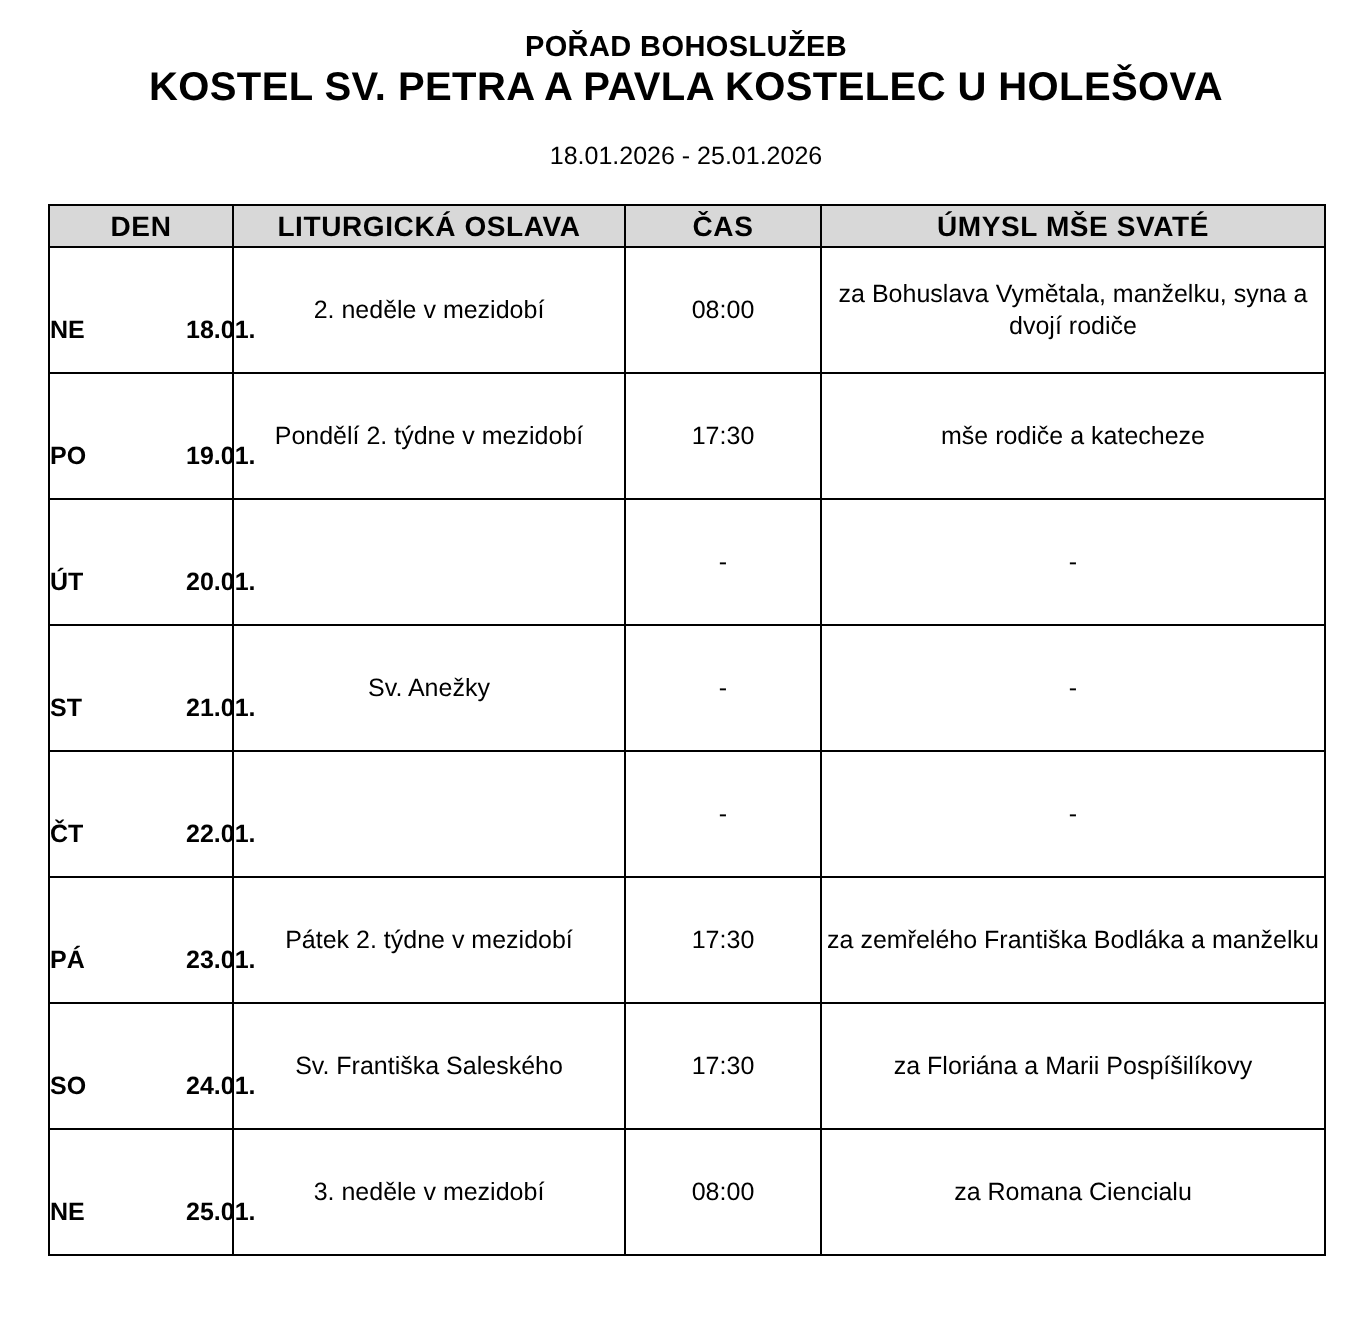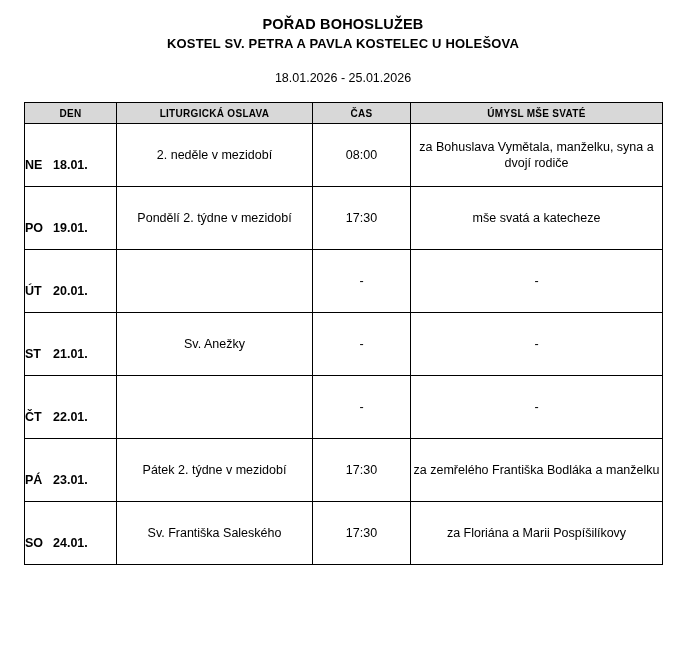--- a/index.html
+++ b/index.html
@@ -24,21 +24,21 @@
     text-align: center;
     padding-top: 14px;
   }
   .header .line1 {
     font-size: 14.5px;
     font-weight: bold;
     letter-spacing: 0.2px;
     line-height: 20px;
   }
   .header .line2 {
-    font-size: 13px;
+    font-size: 20px;
     font-weight: bold;
     letter-spacing: 0.2px;
     line-height: 20px;
   }
   .header .line3 {
     font-size: 12.5px;
     font-weight: normal;
     line-height: 20px;
     margin-top: 14px;
   }
@@ -51,21 +51,21 @@
     width: 638px;
     table-layout: fixed;
   }
   table.schedule th,
   table.schedule td {
     border: 1px solid #000000;
     padding: 0;
   }
   table.schedule thead th {
     background: #d8d8d8;
-    font-size: 10px;
+    font-size: 14px;
     font-weight: bold;
     height: 20px;
     text-align: center;
     letter-spacing: 0.3px;
   }
   col.c-day { width: 92px; }
   col.c-feast { width: 196px; }
   col.c-time { width: 98px; }
   col.c-intent { width: 252px; }
 
@@ -82,20 +82,21 @@
     white-space: nowrap;
   }
   td.day .dow {
     display: inline-block;
     min-width: 24px;
     margin-top: 20px;
   }
   td.day .date {
     display: inline-block;
     padding-left: 4px;
+    margin-left: 40px;
   }
   td.feast, td.time, td.intent {
     text-align: center;
     padding-left: 6px;
     padding-right: 6px;
     line-height: 16px;
   }
   td.feast { font-size: 12.5px; text-align: center; }
   td.time { font-size: 12.5px; text-align: center; }
   td.intent { font-size: 12.5px; margin-top: 13px; }
@@ -131,21 +132,21 @@
         <tr>
           <td class="day"><span class="dow">NE</span><span class="date">18.01.</span></td>
           <td class="feast">2. neděle v mezidobí</td>
           <td class="time">08:00</td>
           <td class="intent">za Bohuslava Vymětala, manželku, syna a dvojí rodiče</td>
         </tr>
         <tr>
           <td class="day"><span class="dow">PO</span><span class="date">19.01.</span></td>
           <td class="feast">Pondělí 2. týdne v mezidobí</td>
           <td class="time">17:30</td>
-          <td class="intent">mše svatá a katecheze</td>
+          <td class="intent">mše rodiče a katecheze</td>
         </tr>
         <tr>
           <td class="day"><span class="dow">ÚT</span><span class="date">20.01.</span></td>
           <td class="feast"></td>
           <td class="time">-</td>
           <td class="intent">-</td>
         </tr>
         <tr>
           <td class="day"><span class="dow">ST</span><span class="date">21.01.</span></td>
           <td class="feast">Sv. Anežky</td>
@@ -163,17 +164,23 @@
           <td class="feast">Pátek 2. týdne v mezidobí</td>
           <td class="time">17:30</td>
           <td class="intent">za zemřelého Františka Bodláka a manželku</td>
         </tr>
         <tr>
           <td class="day"><span class="dow">SO</span><span class="date">24.01.</span></td>
           <td class="feast">Sv. Františka Saleského</td>
           <td class="time">17:30</td>
           <td class="intent">za Floriána a Marii Pospíšilíkovy</td>
         </tr>
+        <tr>
+          <td class="day"><span class="dow">NE</span><span class="date">25.01.</span></td>
+          <td class="feast">3. neděle v mezidobí</td>
+          <td class="time">08:00</td>
+          <td class="intent">za Romana Ciencialu</td>
+        </tr>
       </tbody>
     </table>
   </div>
 
 </div>
 
 </body></html>

